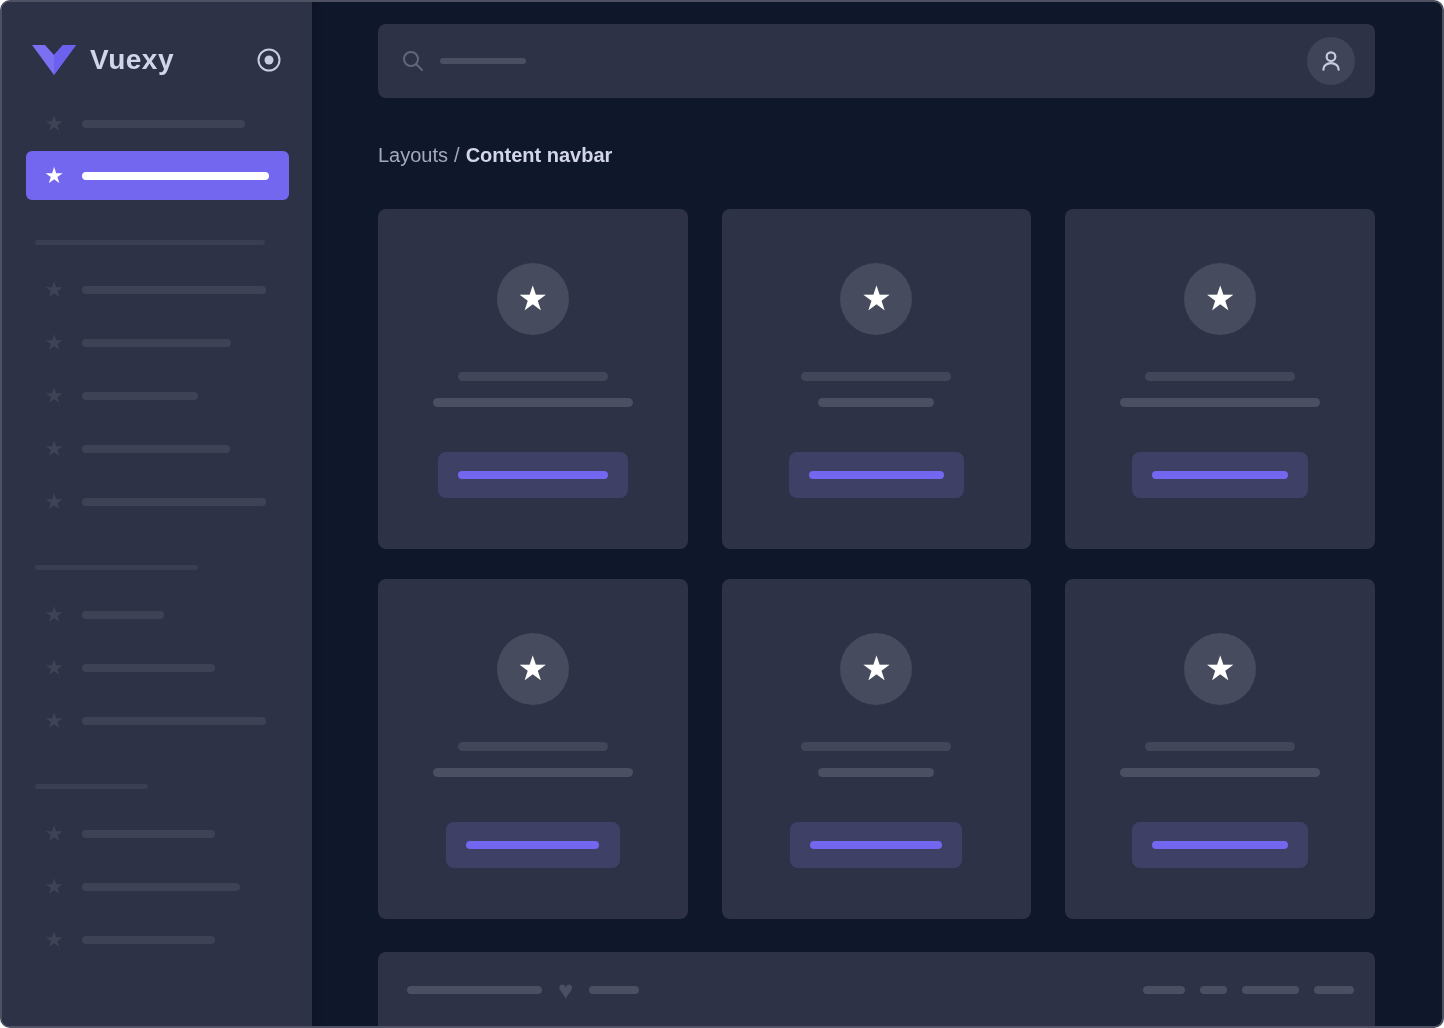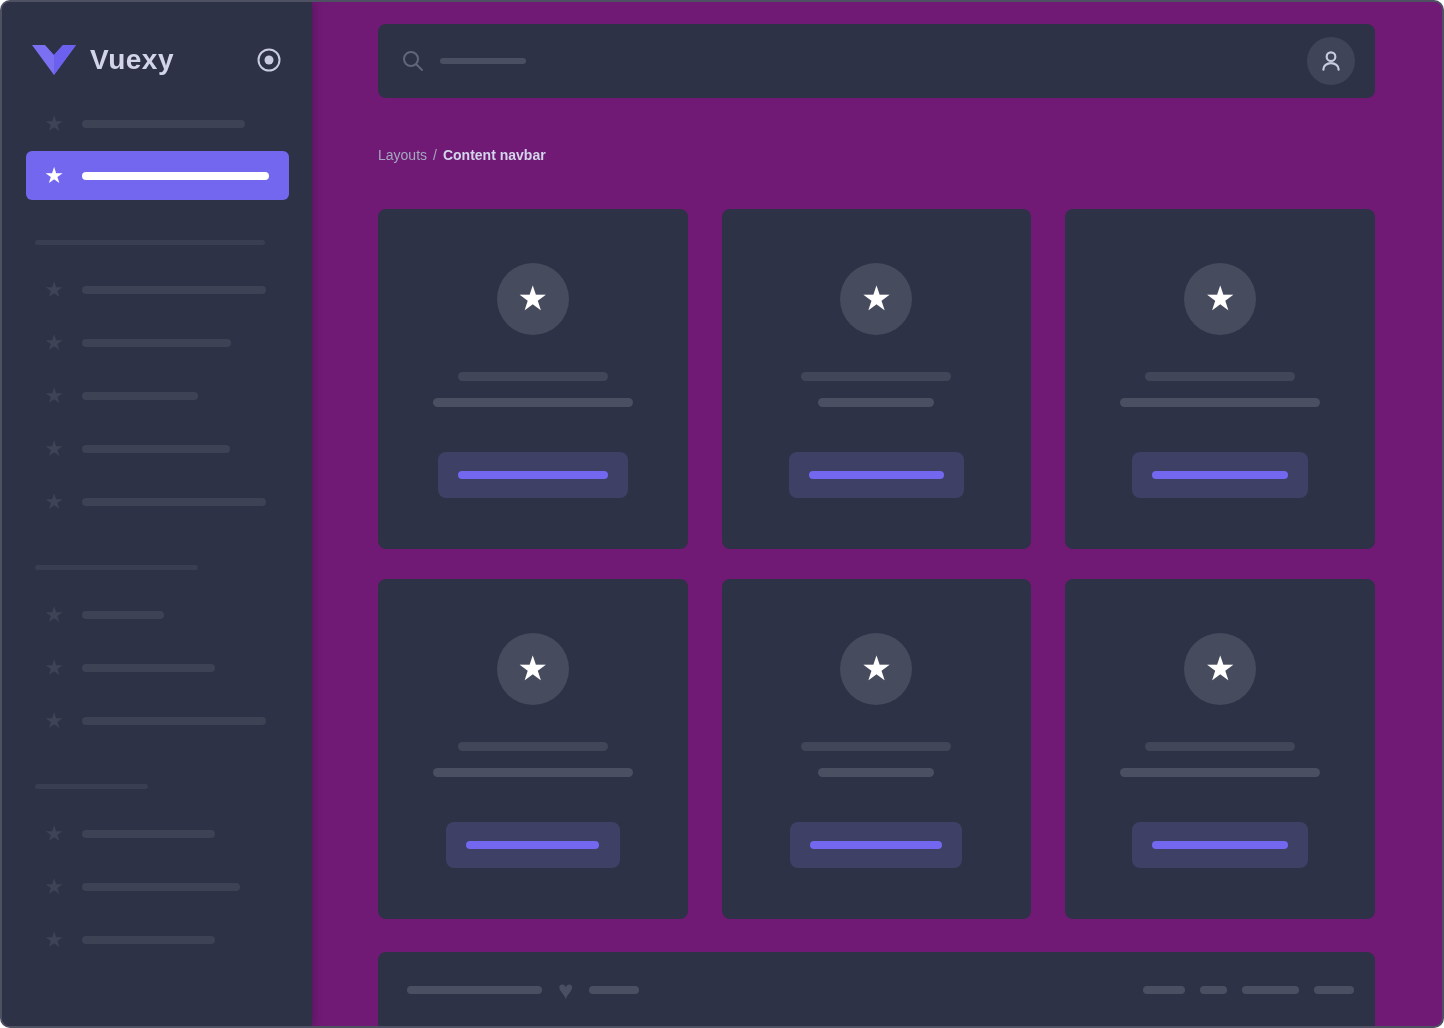--- a/index.html
+++ b/index.html
@@ -1,21 +1,21 @@
 <!DOCTYPE html>
 <html><head>
 <meta charset="utf-8">
 <style>
   * { box-sizing: border-box; }
   body { margin: 0; background: #ffffff; font-family: "Liberation Sans", sans-serif; }
 
   .page {
     position: relative;
     width: 1444px; height: 1028px;
-    background: #701a75;
+    background: #0f172a;
     border: 2px solid #4e5162;
     border-radius: 10px;
     overflow: hidden;
     display: flex;
   }
 
   
   .sidebar {
     width: 310px; flex-shrink: 0;
     background: #2d3246;
@@ -47,21 +47,21 @@
     height: 74px; background: #2d3246; border-radius: 8px;
     display: flex; align-items: center; padding: 0 20px 0 24px;
   }
   .search-zone { display: flex; align-items: center; cursor: text; }
   .search-bar { width: 86px; height: 6px; border-radius: 3px; background: #4b4f62; margin-left: 16px; }
   .avatar {
     margin-left: auto; width: 48px; height: 48px; border-radius: 50%;
     background: #3f4459; display: flex; align-items: center; justify-content: center; cursor: pointer;
   }
 
-  .breadcrumb { margin-top: 48px; font-size: 14px; line-height: 19px; color: #a4a8bf; }
+  .breadcrumb { margin-top: 48px; font-size: 20px; line-height: 19px; color: #a4a8bf; }
   .breadcrumb .sep { margin: 0 6px; }
   .breadcrumb .current { color: #d3d6ea; font-weight: bold; }
 
   .grid { display: grid; grid-template-columns: repeat(3, 1fr); gap: 30px 34px; margin-top: 44px; }
   .card {
     height: 340px; background: #2d3246; border-radius: 8px;
     display: flex; flex-direction: column; align-items: center;
   }
   .card-circle {
     width: 72px; height: 72px; border-radius: 50%; background: #474b5e;

